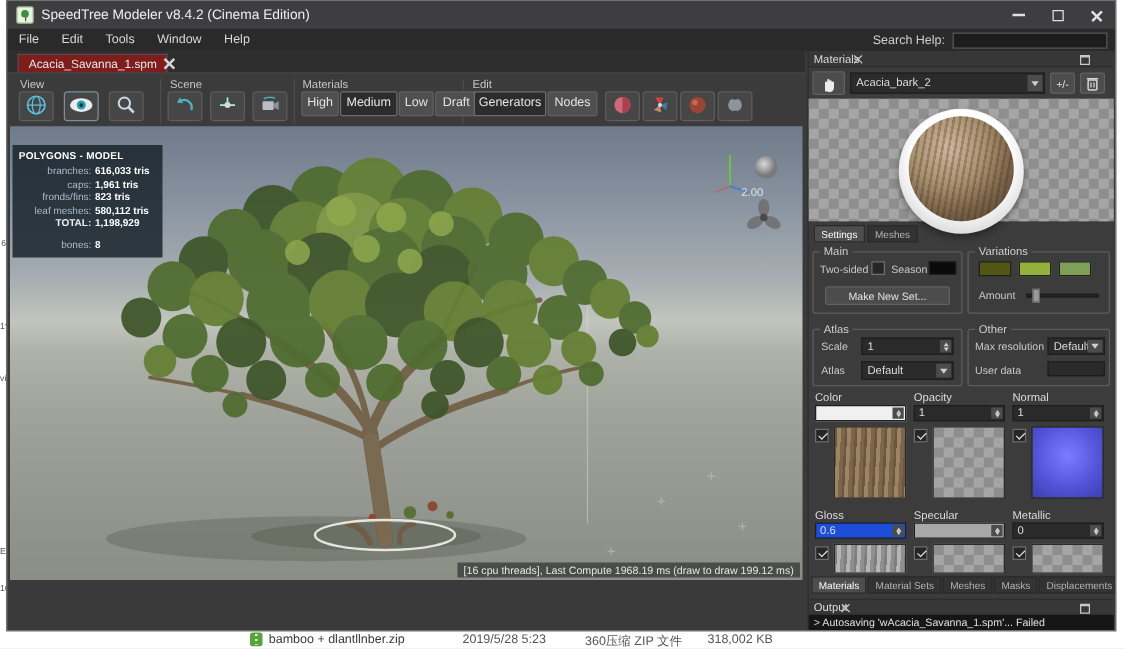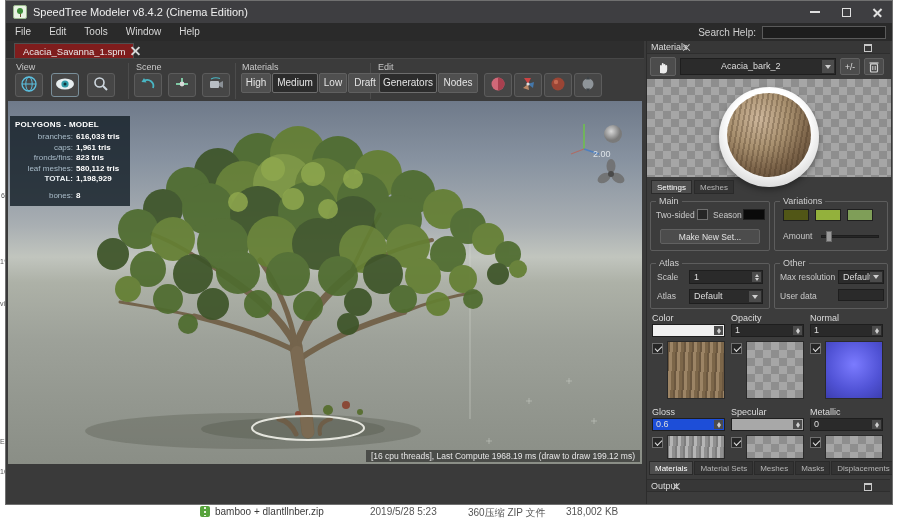--- a/index.html
+++ b/index.html
@@ -409,21 +409,21 @@
         <span class="t">Materials</span>
         <span class="hd-ic ic-float" style="right:18px;"></span>
         <span class="hd-ic ic-close" style="right:5px;"></span>
       </div>
 
       <div class="mini-btn" style="left:3px;top:16px;width:26px;height:19px;">
         <span><svg width="13" height="14" viewBox="0 0 13 14" style="margin-top:2px;">
               <path d="M3 13 V6 a0.9 0.9 0 0 1 1.8 0 V4 a0.9 0.9 0 0 1 1.8 0 V5 a0.9 0.9 0 0 1 1.8 0 V6 a0.9 0.9 0 0 1 1.8 0 V9.5 C10.2 12.5 8.5 13.5 6.5 13.5 Z" fill="#ececec"></path>
             </svg></span>
       </div>
-      <div class="dd" style="position:absolute;left:33px;top:17px;width:156px;height:17px;padding-left:36px;">
+      <div class="dd" style="position:absolute;left:33px;top:17px;width:156px;height:17px;">
         <span class="txt">Acacia_bark_2</span>
         <span class="arr">
             <span class="tri-dn"></span>
           </span>
       </div>
       <div class="mini-btn" style="left:193px;top:17px;width:20px;height:17px;line-height:16px;">+/-</div>
       <div class="mini-btn" style="left:217px;top:17px;width:20px;height:17px;">
         <span><svg width="10" height="12" viewBox="0 0 10 12" style="margin-top:2px;">
               <rect x="1.5" y="3" width="7" height="8" rx="1" fill="none" stroke="#d8d8d8" stroke-width="1.2"></rect>
               <line x1="0.5" y1="2" x2="9.5" y2="2" stroke="#d8d8d8" stroke-width="1.2"></line>
@@ -565,16 +565,19 @@
 
       <div class="abs" style="left:2px;top:420px;width:242px;height:14px;white-space:nowrap;">
         <span class="btab sel">Materials</span><span class="btab">Material Sets</span><span class="btab">Meshes</span><span class="btab">Masks</span><span class="btab">Displacements</span>
       </div>
 
       <div class="panel-hd" style="top:438px;border-top:1px solid #2e2e2e;">
         <span class="t">Output</span>
         <span class="hd-ic ic-float" style="right:18px;"></span>
         <span class="hd-ic ic-close" style="right:5px;"></span>
       </div>
+      <div class="out-body" style="left:0;top:451px;width:244px;height:13px;padding:1px 4px;">
+        <span>&gt; Autosaving 'wAcacia_Savanna_1.spm'... Failed</span>
+      </div>
     </div>
 
   </div>
 </div>
 
 </body></html>

